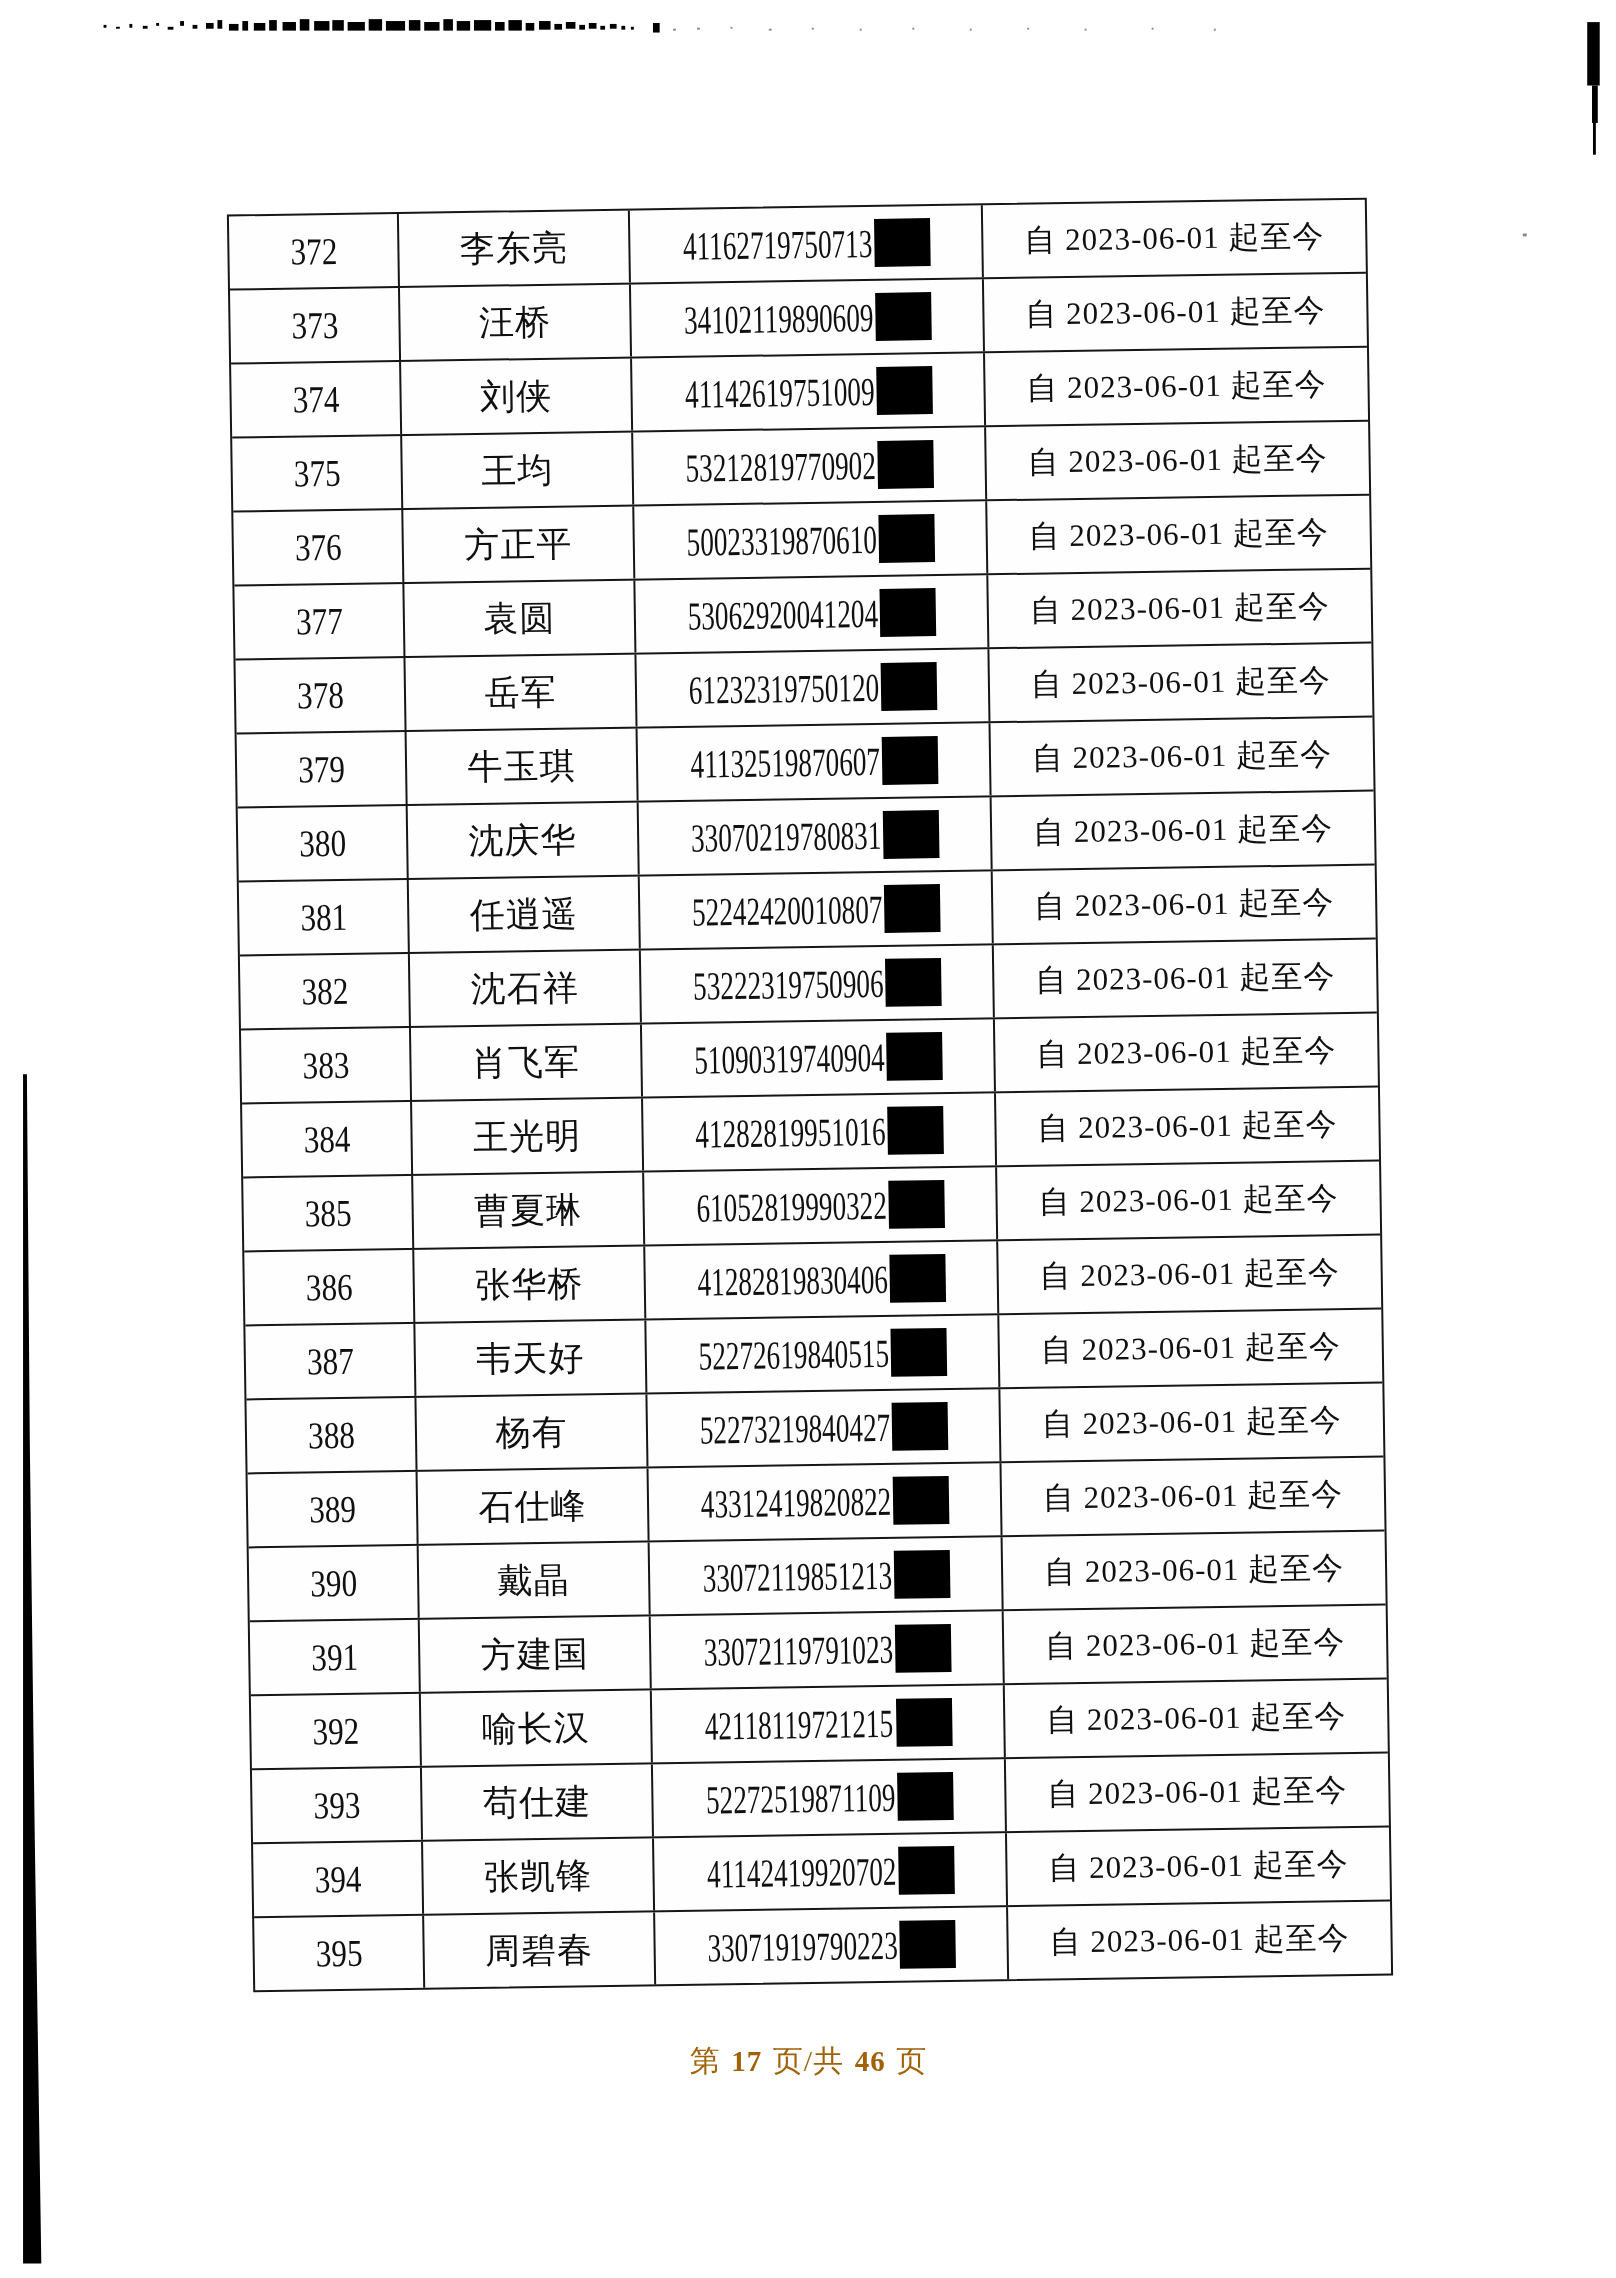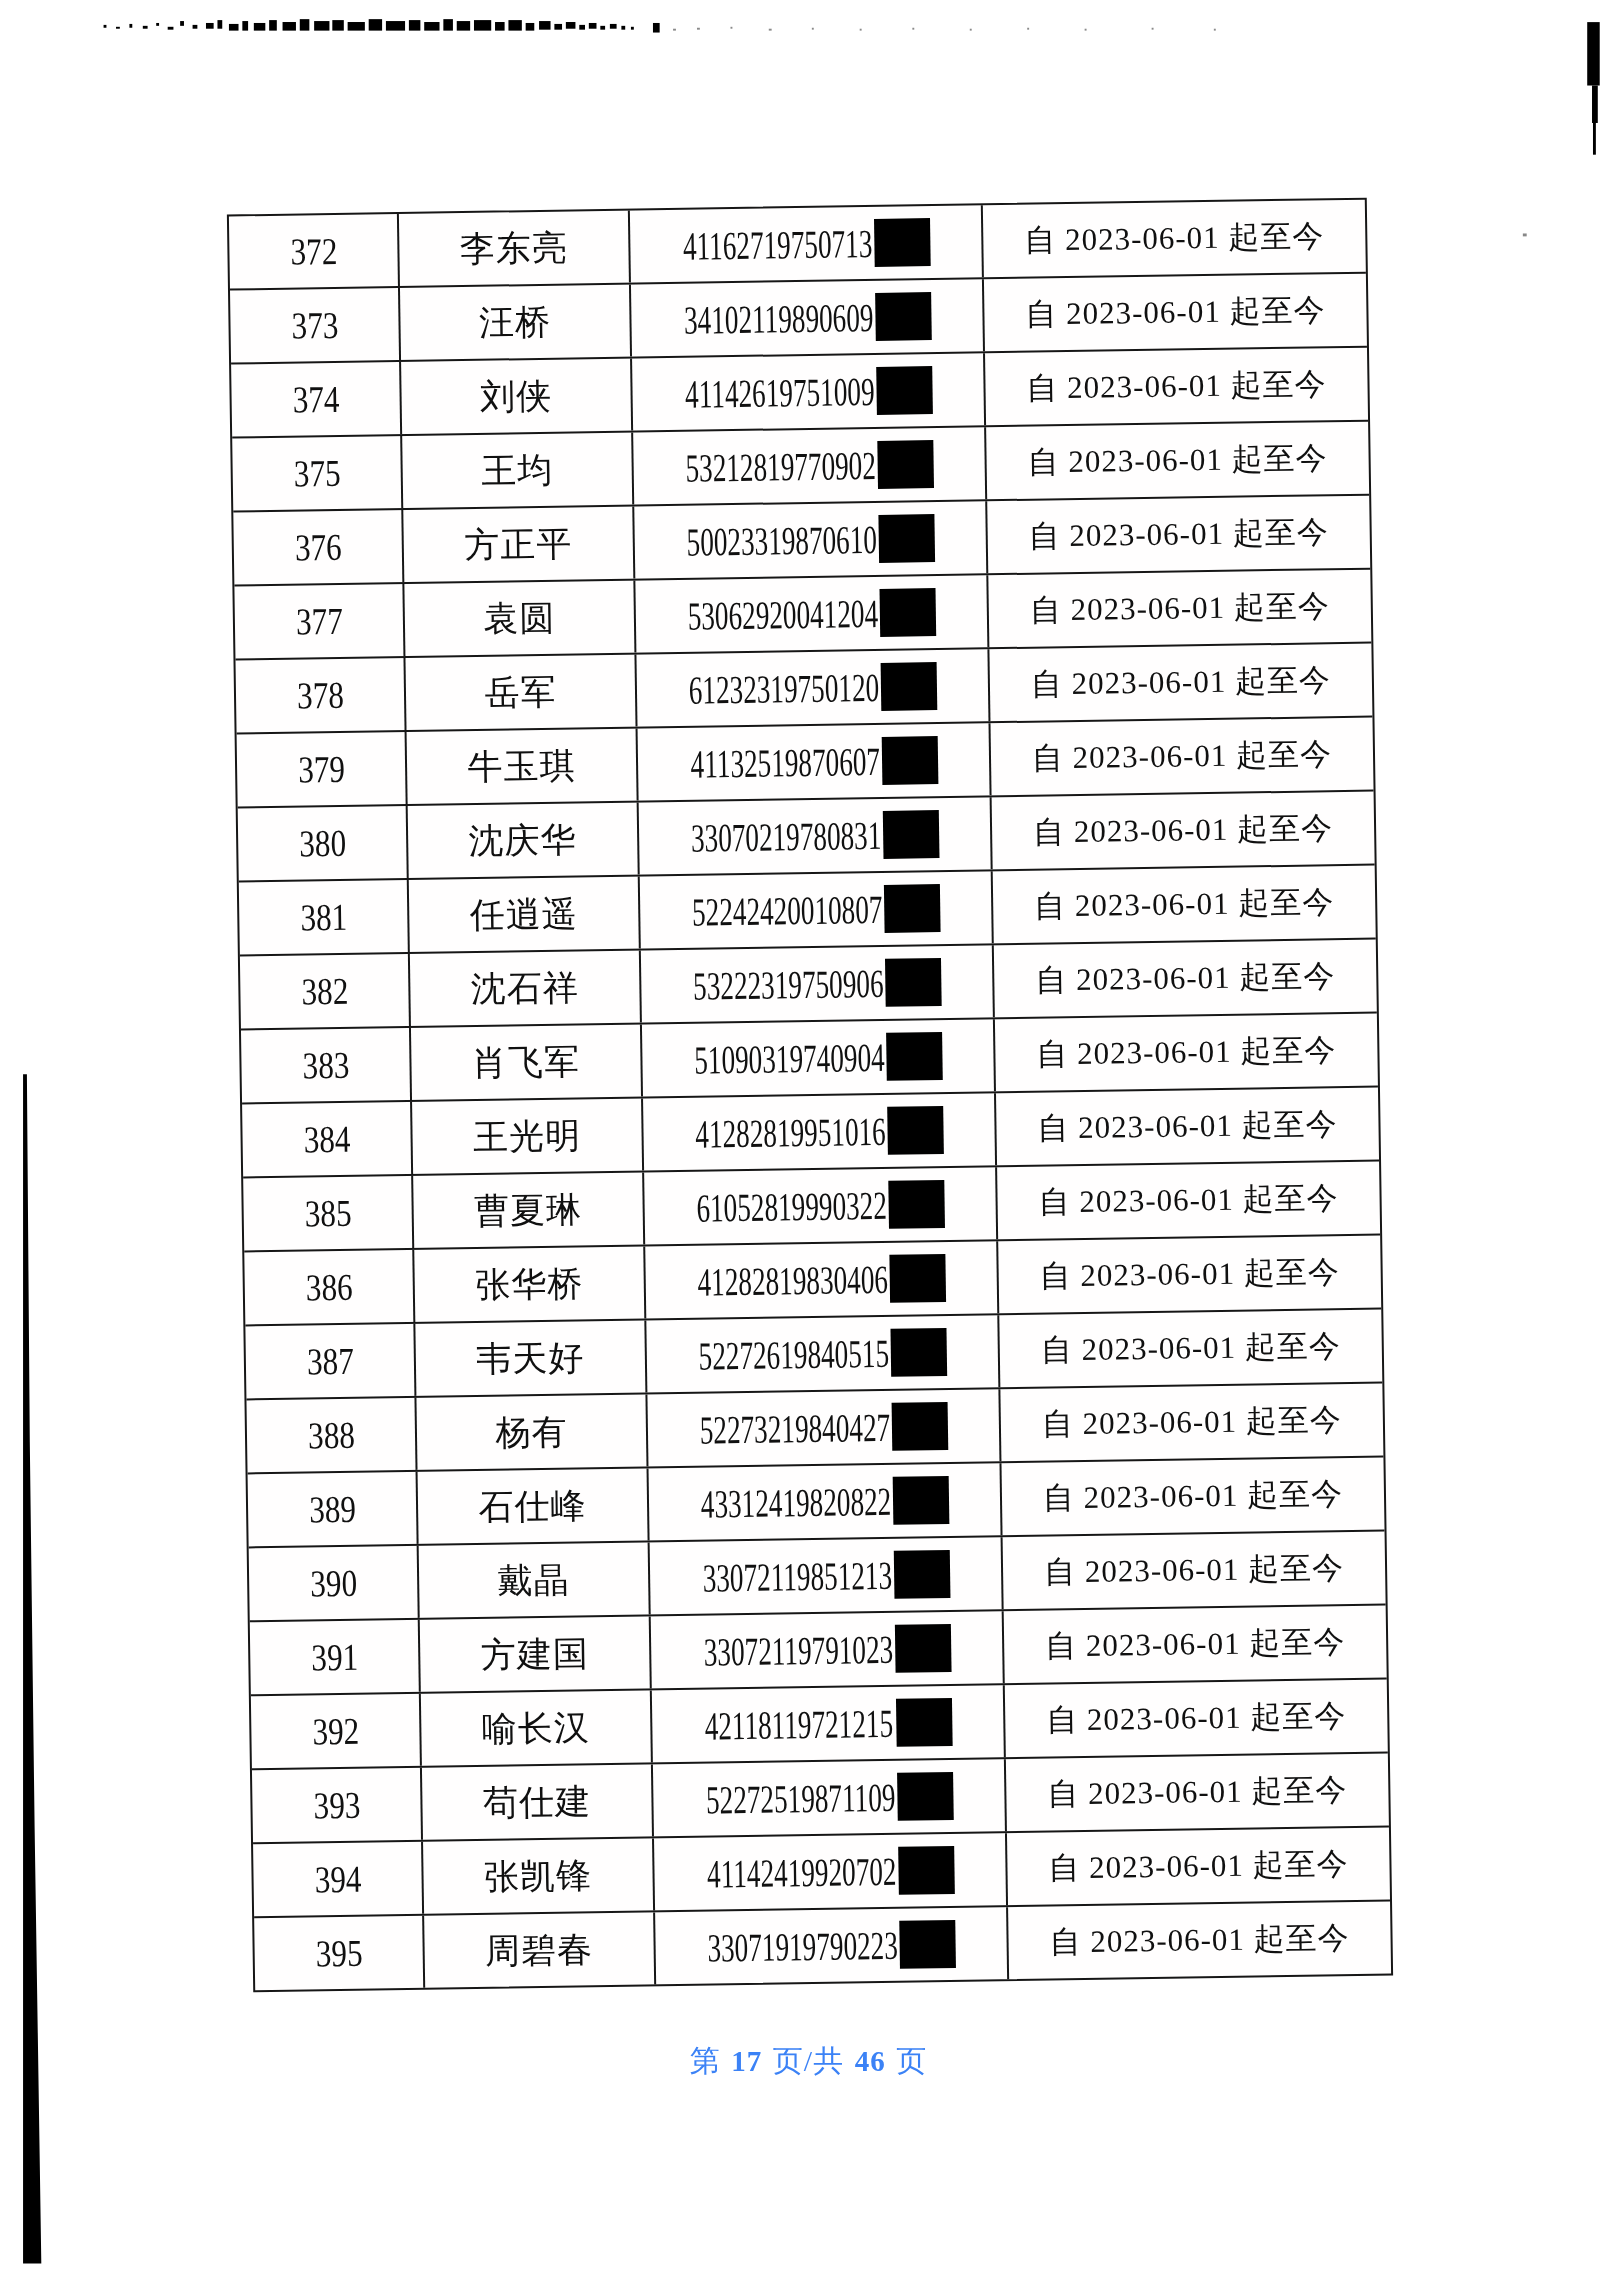--- a/index.html
+++ b/index.html
@@ -48,21 +48,21 @@
   }
   .redact{
     width:56px;height:48px;background:#000;flex:none;margin-left:1px;
   }
   .c-period span{
     font-size:31px;letter-spacing:1px;white-space:nowrap;
   }
   
   .footer{
     position:absolute;top:2041px;left:0;width:100%;
-    text-align:center;font-size:30px;color:#3b82f6;letter-spacing:1px;
+    text-align:center;font-size:30px;color:#a16207;letter-spacing:1px;
   }
   .footer span{margin:0 6.7px;}
   .footer .pgnum{font-weight:700;font-size:29px;margin:0 3.8px;}
 </style>
 </head>
 <body>
 
 <div class="page">
 
   <svg class="noise-svg" width="1617" height="67" viewBox="0 0 1683 70">

